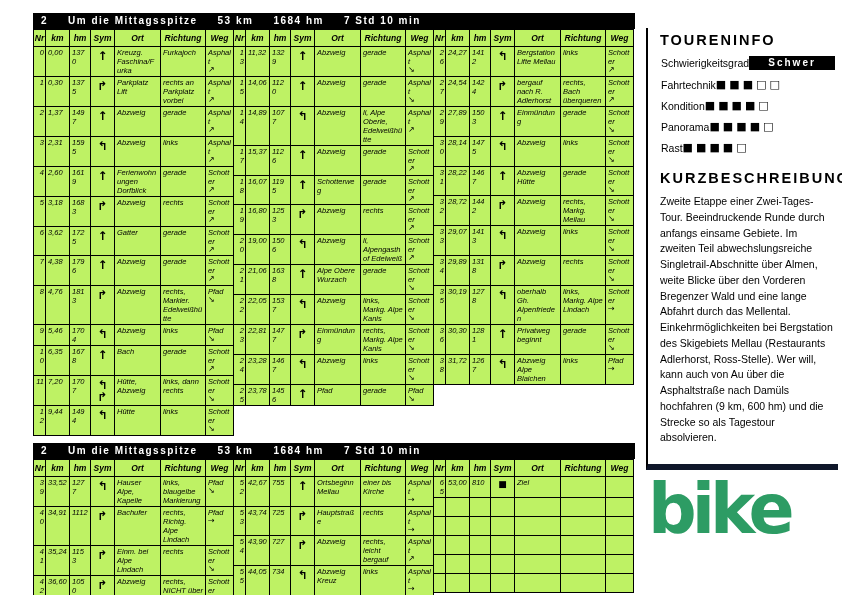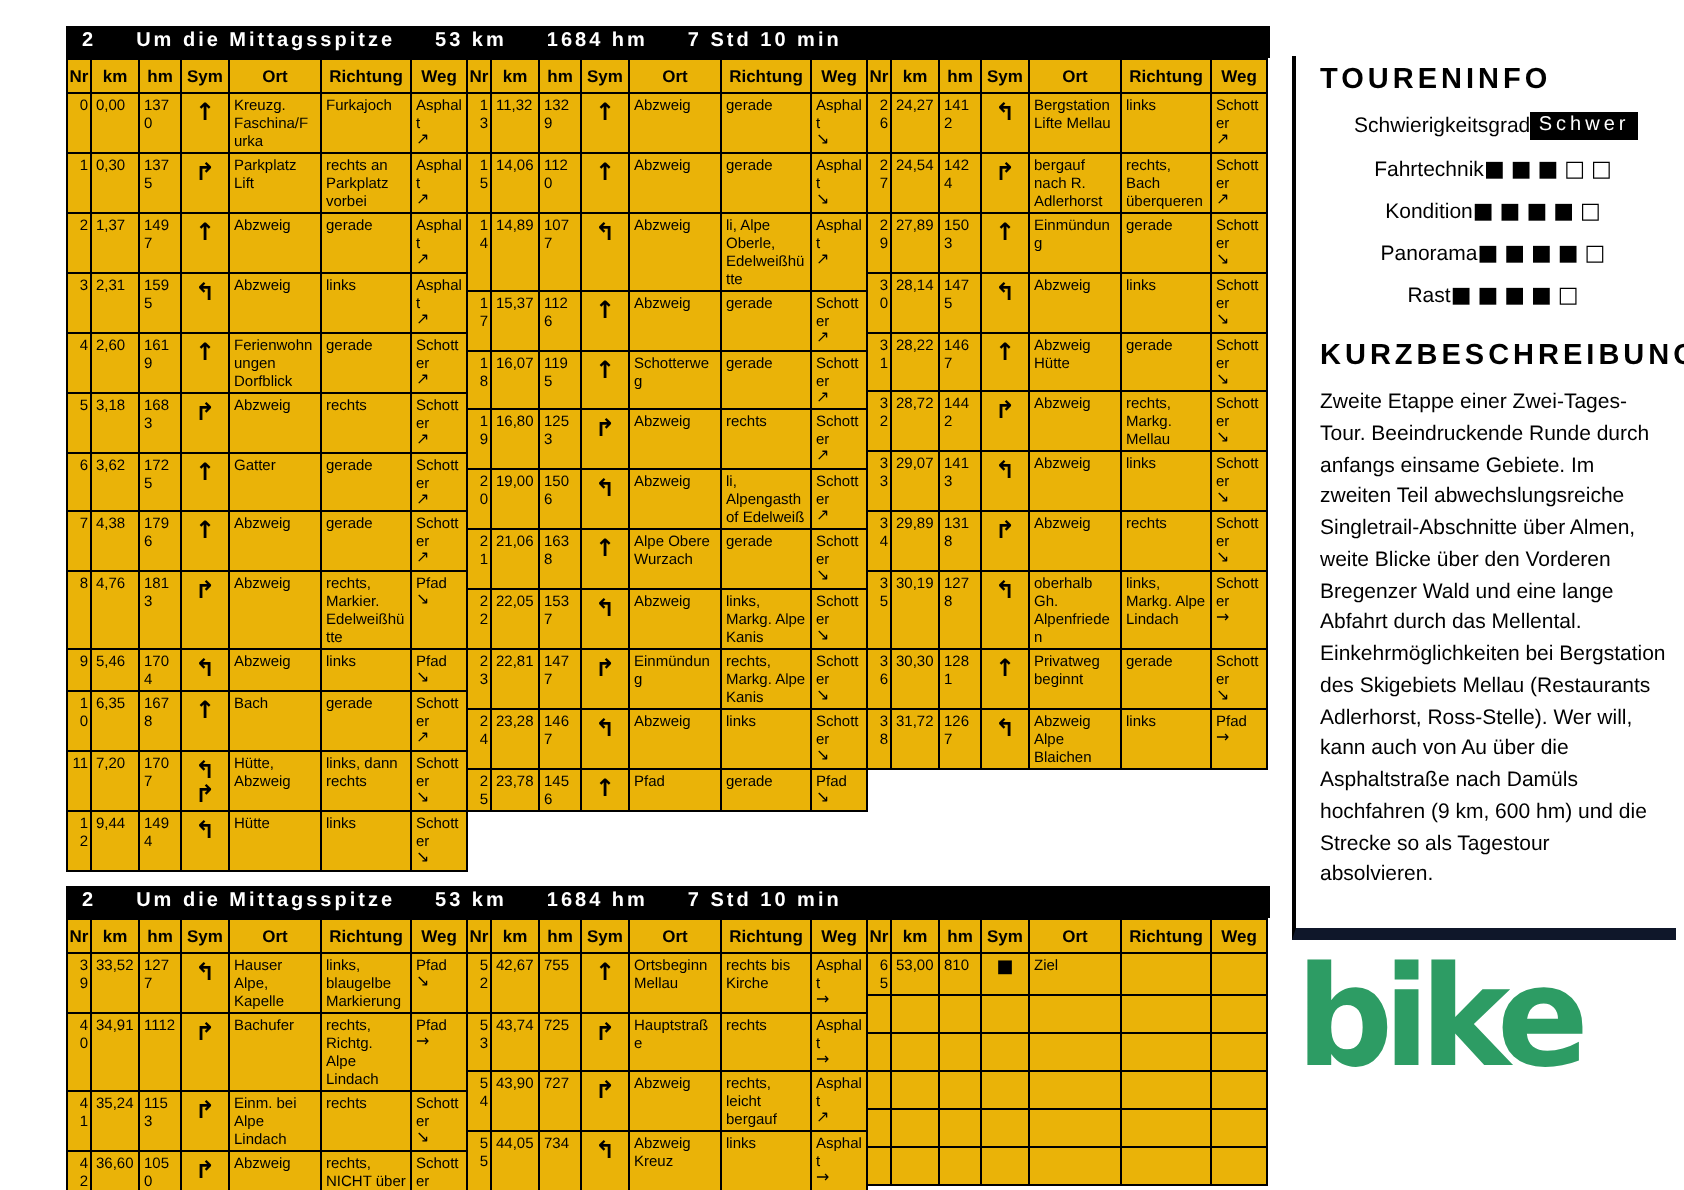--- a/index.html
+++ b/index.html
@@ -5,36 +5,36 @@
   * { box-sizing: border-box; }
   html,body { margin:0; padding:0; background:#fff; }
   body { width:842px; height:595px; font-family:"Liberation Sans",sans-serif; color:#000; overflow:hidden; }
   .page { position:relative; width:842px; height:595px; background:#fff; }
 
   .main { position:absolute; left:33px; top:13px; width:602px; }
   .rb-section { margin-bottom:7px; }
   .titlebar { background:#000; color:#fff; font-weight:bold; font-size:10px;
               letter-spacing:1.5px; display:flex; gap:20px; padding:2px 8px 3px; white-space:nowrap; }
   .blocks { display:flex; align-items:flex-start; }
-  table { border-collapse:collapse; table-layout:fixed; width:200.6px; background:#eab308; }
+  table { border-collapse:collapse; table-layout:fixed; width:200.6px; background:#bef264;font-style:italic; }
   .blocks table + table { margin-left:-1px; }
   th,td { border:1px solid #000; font-size:7.5px; line-height:1.2; padding:1px 2px; vertical-align:top; overflow:hidden; word-wrap:break-word; }
   th { font-size:8.5px; font-weight:bold; text-align:center; padding:3px 0; height:14px; }
   tbody tr { height:19px; }
   td.c-nr  { text-align:right; padding-right:1px; }
   td.c-sym { text-align:center; font-family:"DejaVu Sans",sans-serif; font-size:12px; font-weight:bold; line-height:1; padding-top:3px; }
   td.c-sym.finish { font-size:9px; }
   span.grade { display:block; font-family:"DejaVu Sans",sans-serif; font-size:8px; line-height:1.1; }
 
   .sidebar { position:absolute; left:646px; top:28px; width:192px; }
   .sidebar-box { border-left:2px solid #000; border-bottom:6px solid #0f172a; padding:4px 2px 18px 12px; }
   .side-heading { font-size:14.5px; font-weight:bold; letter-spacing:2px; margin:0 0 8px 0; }
-  .ti-row { display:flex; justify-content:center; align-items:center; font-size:10.5px; margin:8px 17px; }
+  .ti-row { display:flex; justify-content:flex-start; align-items:center; font-size:10.5px; margin:8px 1px; }
   .ti-label { white-space:nowrap; }
-  .badge { background:#000; color:#fff; font-weight:normal; font-size:10px; letter-spacing:2px;
+  .badge { background:#000; color:#fff; font-weight:bold; font-size:10px; letter-spacing:2px;
            width:104px; text-align:center; padding:1px 0 2px; }
   .squares { font-family:"DejaVu Sans",sans-serif; font-size:11px; letter-spacing:3px; white-space:nowrap; }
   .kb-block { margin-top:16px; }
   .kb-text { font-size:10.5px; line-height:1.5; margin-top:6px; padding-right:2px; }
   .logo { font-family:"DejaVu Sans",sans-serif; font-weight:bold; font-size:68px; line-height:0.95;
           letter-spacing:-5px; margin:8px 0 0 2px; transform:scaleY(1.02); }
 </style>
 </head>
 <body>
 
@@ -540,21 +540,21 @@
                 <th>Weg</th>
               </tr>
             </thead>
             <tbody>
               <tr>
                 <td class="c-nr">52</td>
                 <td>42,67</td>
                 <td>755</td>
                 <td class="c-sym">↑</td>
                 <td>Ortsbeginn Mellau</td>
-                <td>rechts bis Kirche</td>
+                <td>einer bis Kirche</td>
                 <td>Asphalt<span class="grade">→</span></td>
               </tr>
               <tr>
                 <td class="c-nr">53</td>
                 <td>43,74</td>
                 <td>725</td>
                 <td class="c-sym">↱</td>
                 <td>Hauptstraße</td>
                 <td>rechts</td>
                 <td>Asphalt<span class="grade">→</span></td>

